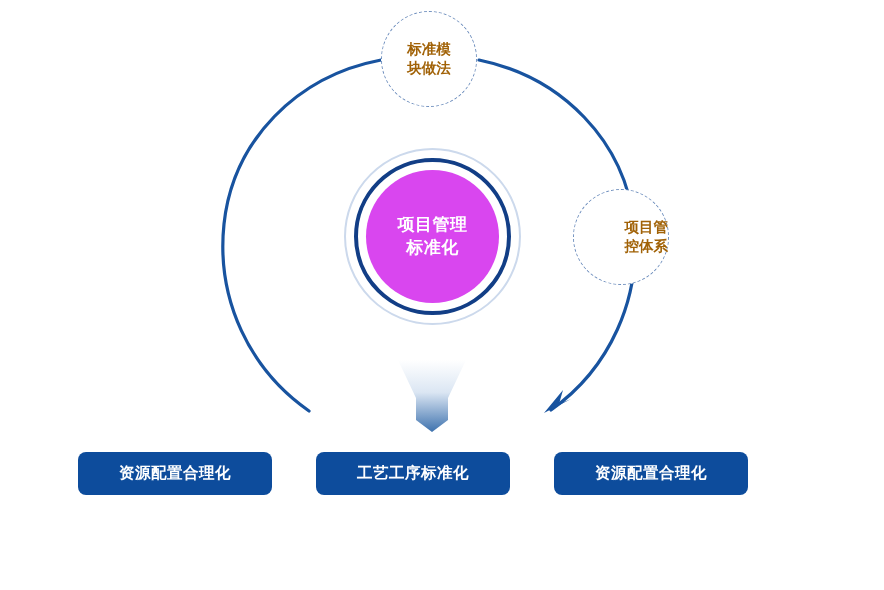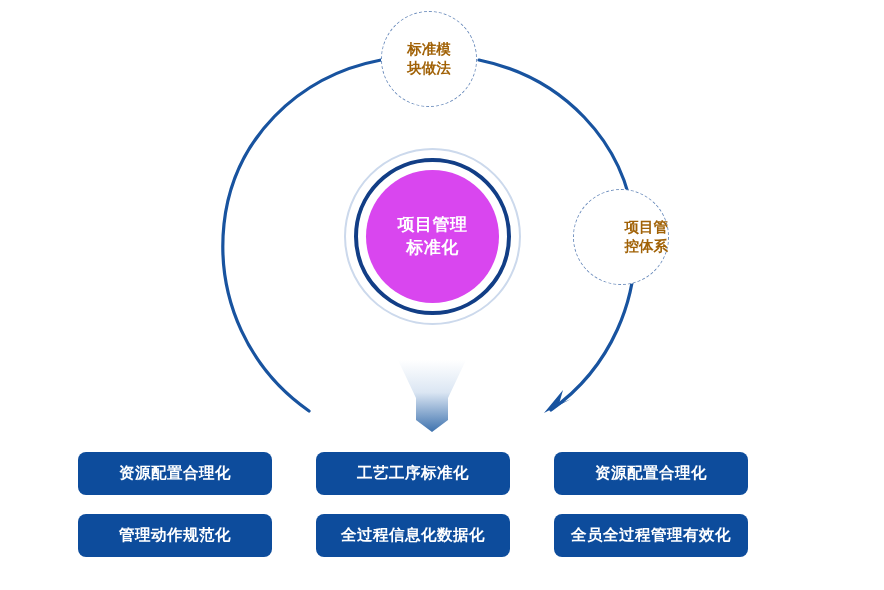--- a/index.html
+++ b/index.html
@@ -166,26 +166,15 @@
       <div class="box">
         <span>资源配置合理化</span>
       </div>
       <div class="box">
         <span>工艺工序标准化</span>
       </div>
       <div class="box">
         <span>资源配置合理化</span>
       </div>
     </div>
-    <div class="box-row">
-      <div class="box">
-        <span>管理动作规范化</span>
-      </div>
-      <div class="box">
-        <span>全过程信息化数据化</span>
-      </div>
-      <div class="box">
-        <span>全员全过程管理有效化</span>
-      </div>
-    </div>
   </div>
 
 </div>
 
 </body></html>

